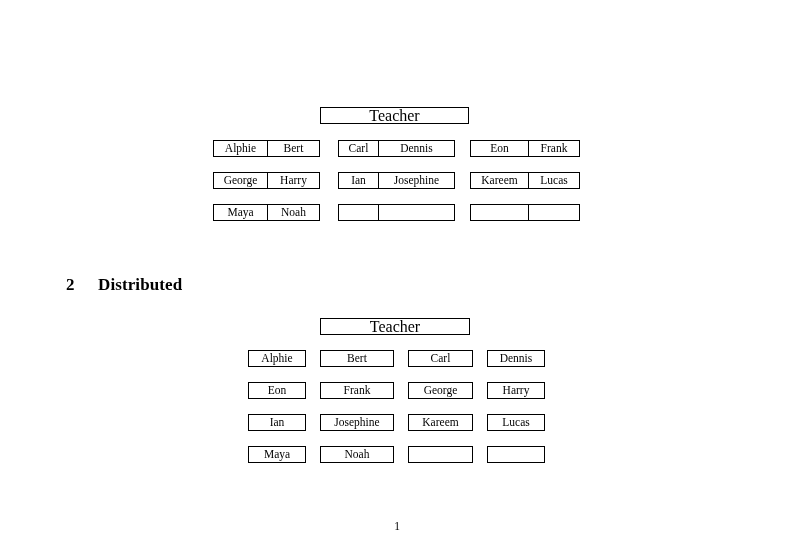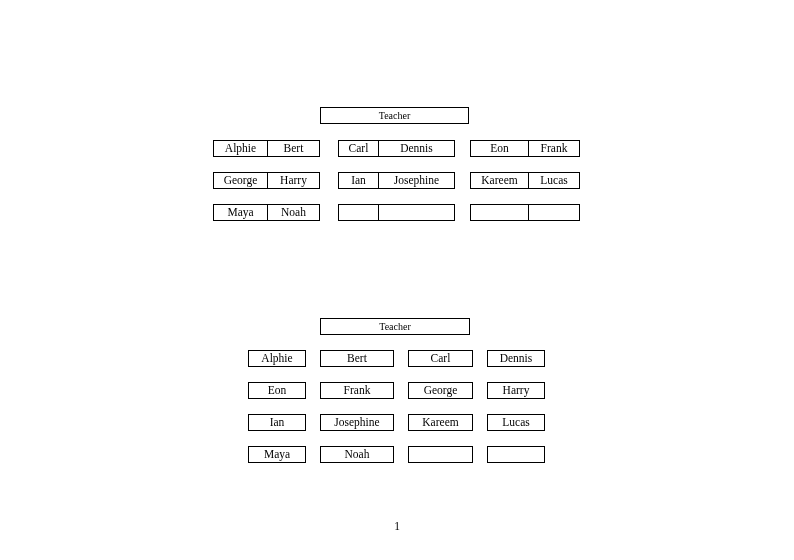--- a/index.html
+++ b/index.html
@@ -38,21 +38,21 @@
   #heading-distributed { left: 66px; top: 275px; }
 
   
   .teacher-box {
     position: absolute;
     box-sizing: border-box;
     border: 1px solid #000000;
     background: #ffffff;
     height: 17px;
     line-height: 15px;
-    font-size: 10px;
+    font-size: 16px;
     text-align: center;
     white-space: nowrap;
   }
 
   
   .pair-table {
     position: absolute;
     box-sizing: border-box;
     border: 1px solid #000000;
     background: #ffffff;
@@ -136,20 +136,23 @@
   </div>
   <div class="pair-table" style="left:470px; top:172px; width:110px;">
     <div class="pc" style="width:57px;">Kareem</div>
     <div class="pc" style="width:51px;">Lucas</div>
   </div>
   <div class="pair-table" style="left:470px; top:204px; width:110px;">
     <div class="pc" style="width:57px;"></div>
     <div class="pc" style="width:51px;"></div>
   </div>
 
+  <div class="section-heading" id="heading-distributed">
+    <span class="sec-num">2</span><span>Distributed</span>
+  </div>
 
   <div class="teacher-box" id="distributed-teacher" style="left:320px; top:318px; width:150px;">Teacher</div>
 
   <div class="box" style="left:248px; top:350px; width:58px;">Alphie</div>
   <div class="box" style="left:320px; top:350px; width:74px;">Bert</div>
   <div class="box" style="left:408px; top:350px; width:65px;">Carl</div>
   <div class="box" style="left:487px; top:350px; width:58px;">Dennis</div>
 
   <div class="box" style="left:248px; top:382px; width:58px;">Eon</div>
   <div class="box" style="left:320px; top:382px; width:74px;">Frank</div>

